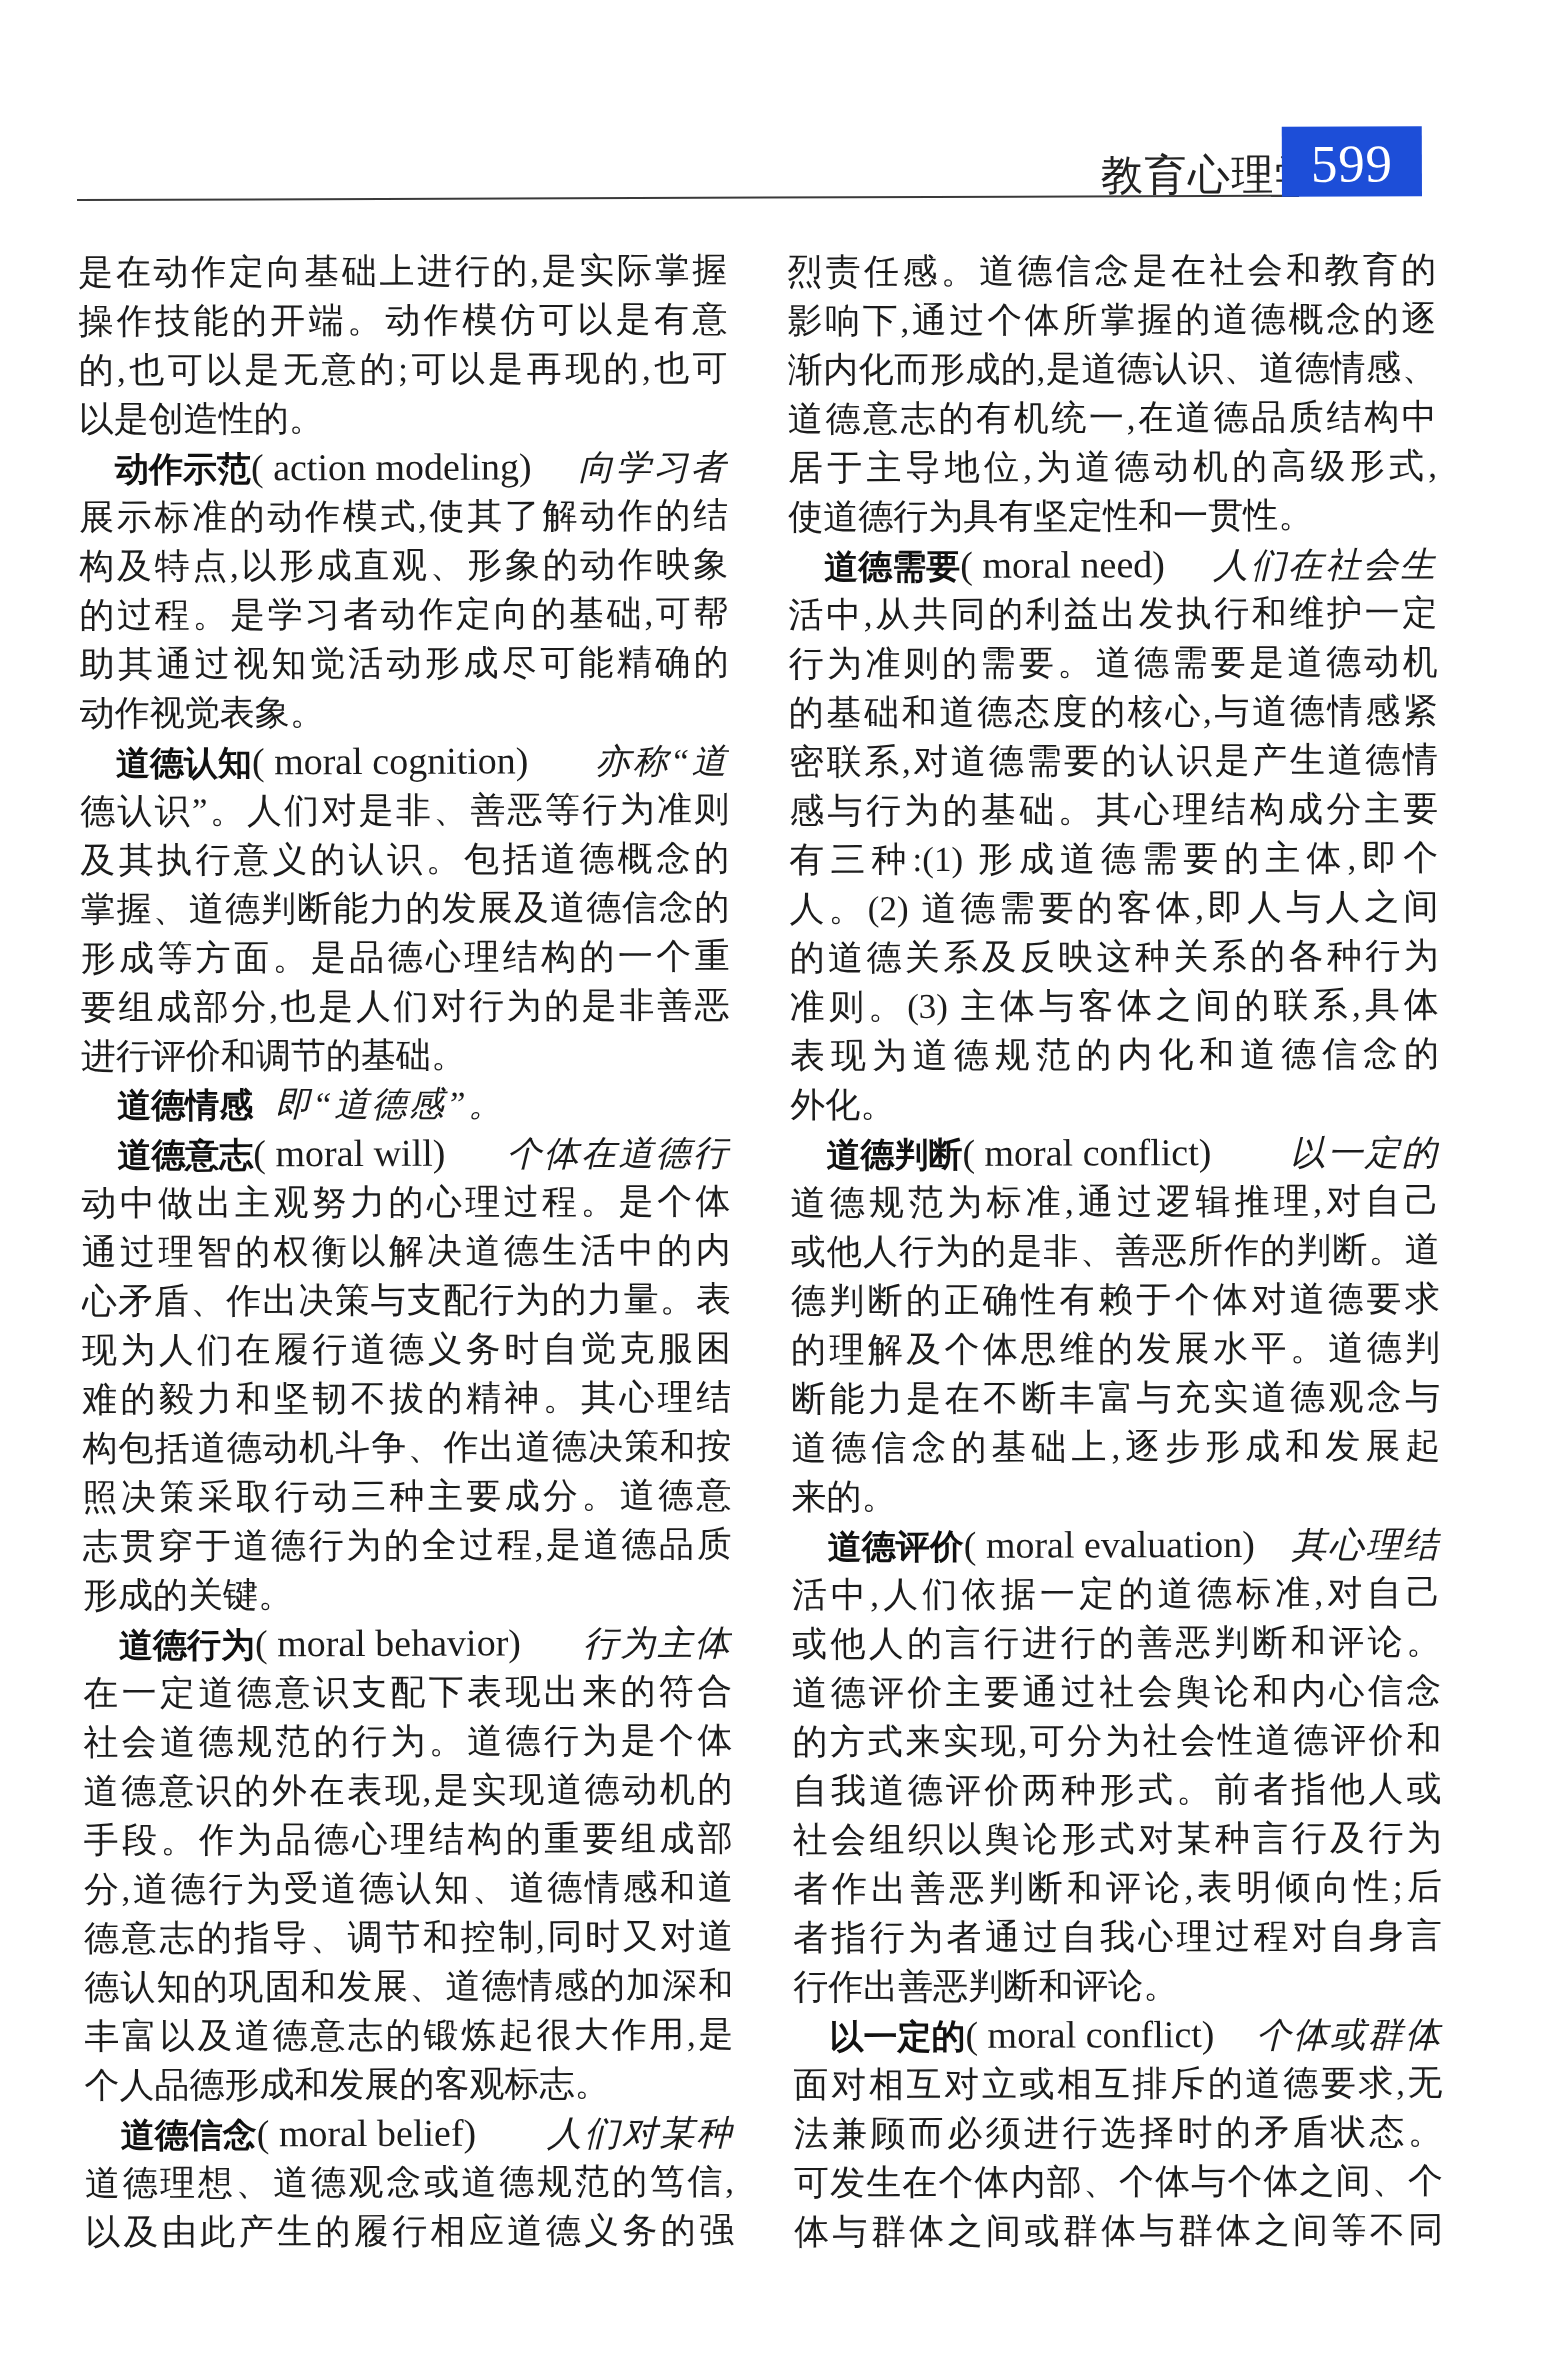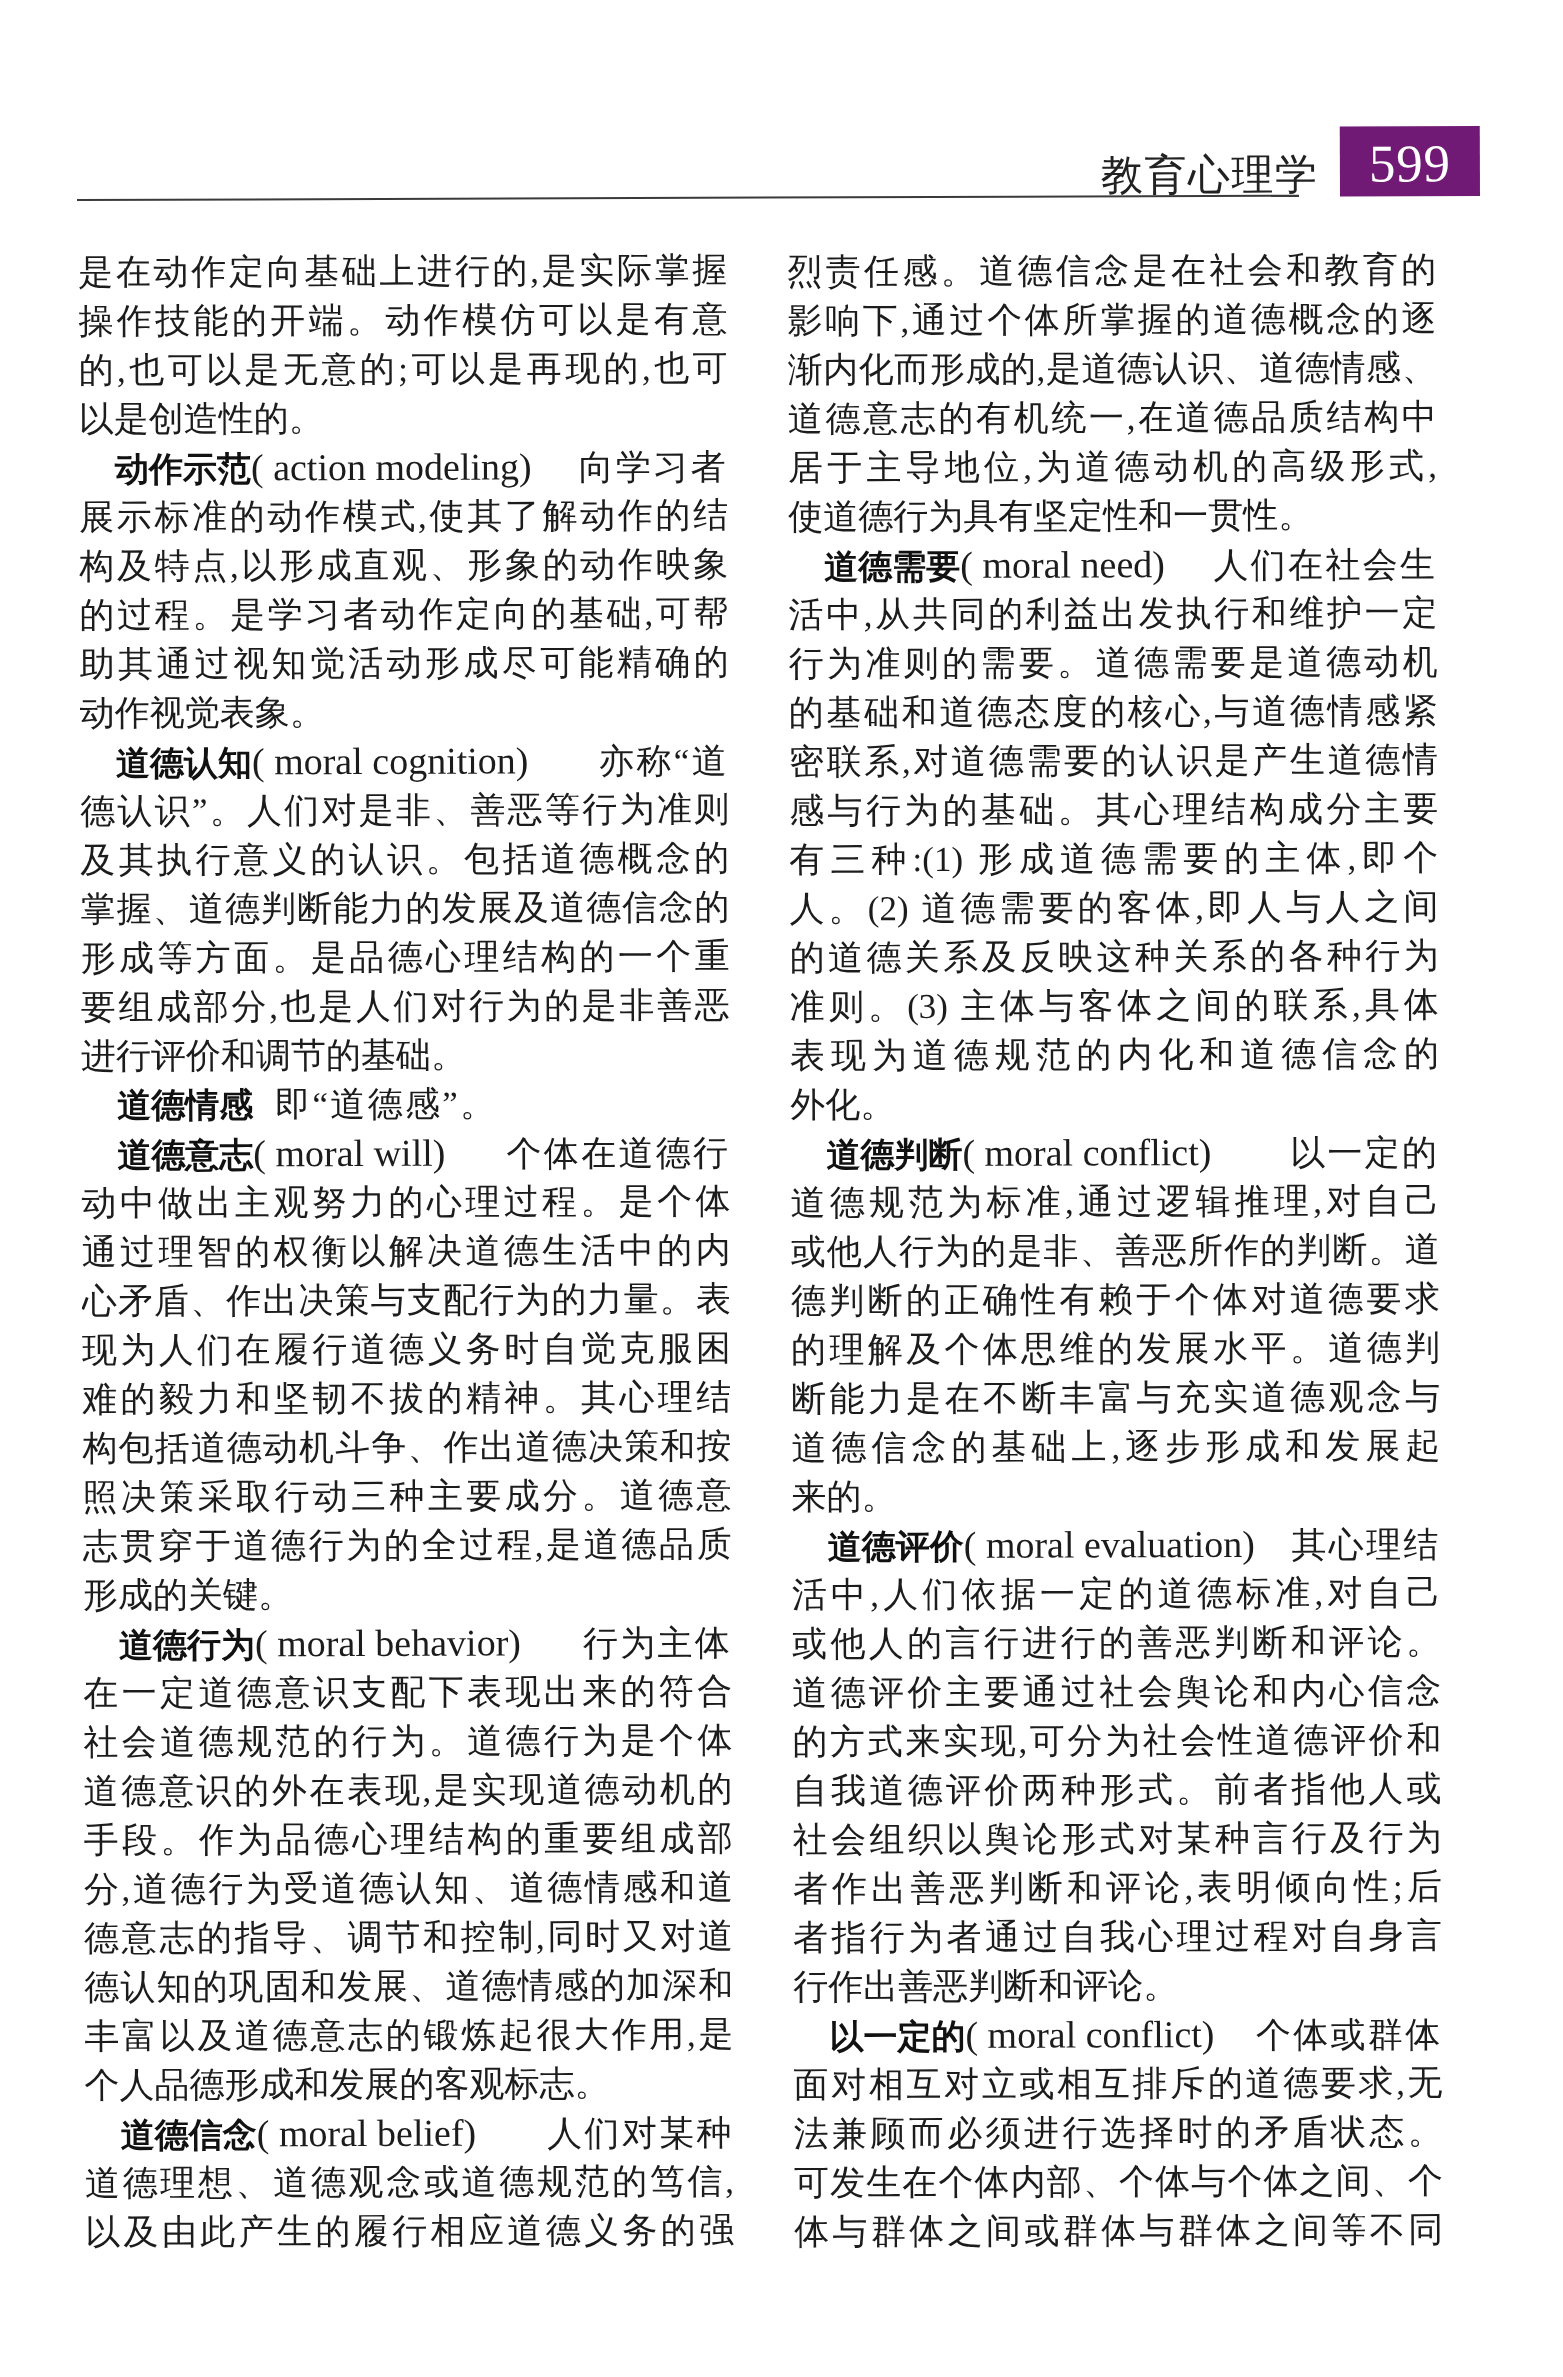--- a/index.html
+++ b/index.html
@@ -5,40 +5,40 @@
   html, body { margin:0; padding:0; background:#ffffff; }
   .page { position:relative; width:1564px; height:2377px; background:#ffffff; overflow:hidden; }
   .content { position:absolute; left:0; top:0; width:1564px; height:2377px;
              transform: rotate(-0.2deg); transform-origin: 77px 200px; }
 
   
   .running-title { position:absolute; left:1101px; top:157px; height:45px; line-height:45px;
                    font-family:"Liberation Serif", serif; font-size:42px; letter-spacing:1.5px;
                    color:#222; white-space:nowrap; }
   .header-rule { position:absolute; left:77px; top:199px; width:1222px; height:1.5px; background:#3a3a3a; }
-  .page-num-box { position:absolute; left:1340px; top:131px; width:140px; height:70px; background:#701a75; }
+  .page-num-box { position:absolute; left:1282px; top:131px; width:140px; height:70px; background:#1d4ed8; }
   .page-num { position:absolute; left:0; width:140px; top:10.5px; height:53px; line-height:53px;
               text-align:center; font-family:"Liberation Serif", serif; font-size:53px;
               color:#ffffff; letter-spacing:0.8px; }
 
   
   .col { position:absolute; width:649px; }
   .col-left { left:78px; top:248px; }
   .col-right { left:787px; top:250px; }
 
   .line { height:49px; line-height:49px; font-family:"Liberation Serif", serif; font-size:35px;
           color:#1c1c1c; text-align:justify; text-align-last:justify; overflow:hidden; }
   .line.short { text-align:left; text-align-last:left; }
   .line.head { display:flex; justify-content:space-between; align-items:baseline;
                padding-left:36px; box-sizing:border-box; text-align:left; text-align-last:auto; white-space:nowrap; }
   .line.head.short { justify-content:flex-start; }
   .line.head.short .def { margin-left:22px; }
   .headword { font-family:Liberation Sans, sans-serif; font-weight:bold; font-size:34px; color:#111; }
   .term { font-family:"Liberation Serif", serif; font-size:38px; color:#1c1c1c; }
-  .def { letter-spacing:2.3px; }
+  .def { letter-spacing:2.3px;font-style:italic; }
 </style>
 </head>
 <body>
 
 <div class="page">
  <div class="content">
 
   <div class="running-title">教育心理学</div>
   <div class="header-rule"></div>
   <div class="page-num-box">

